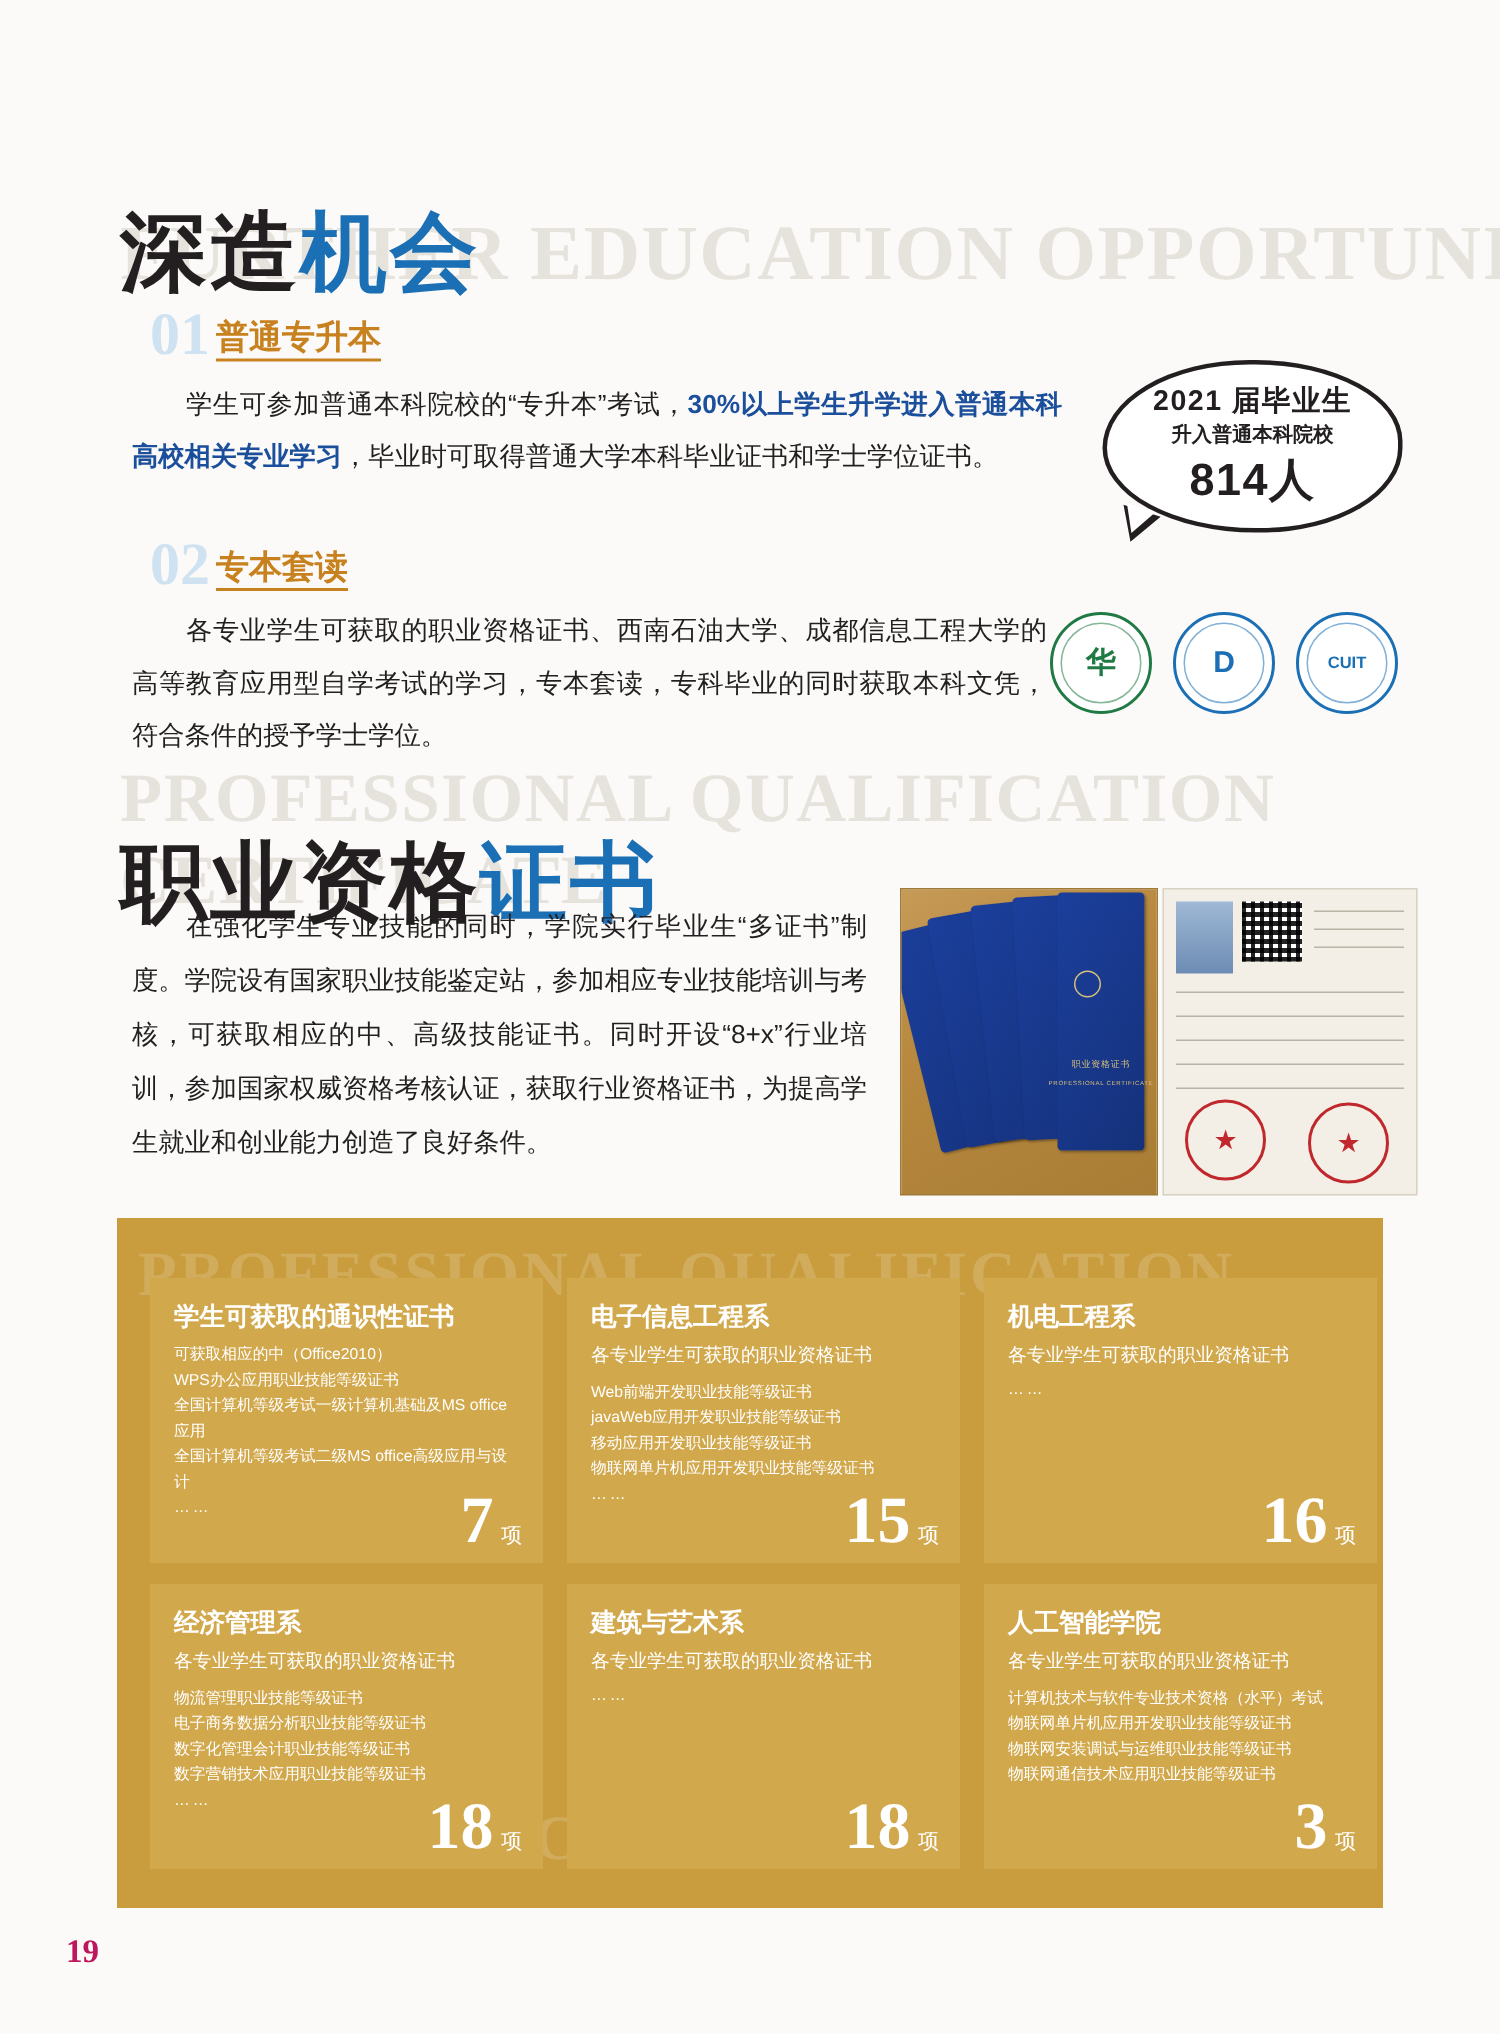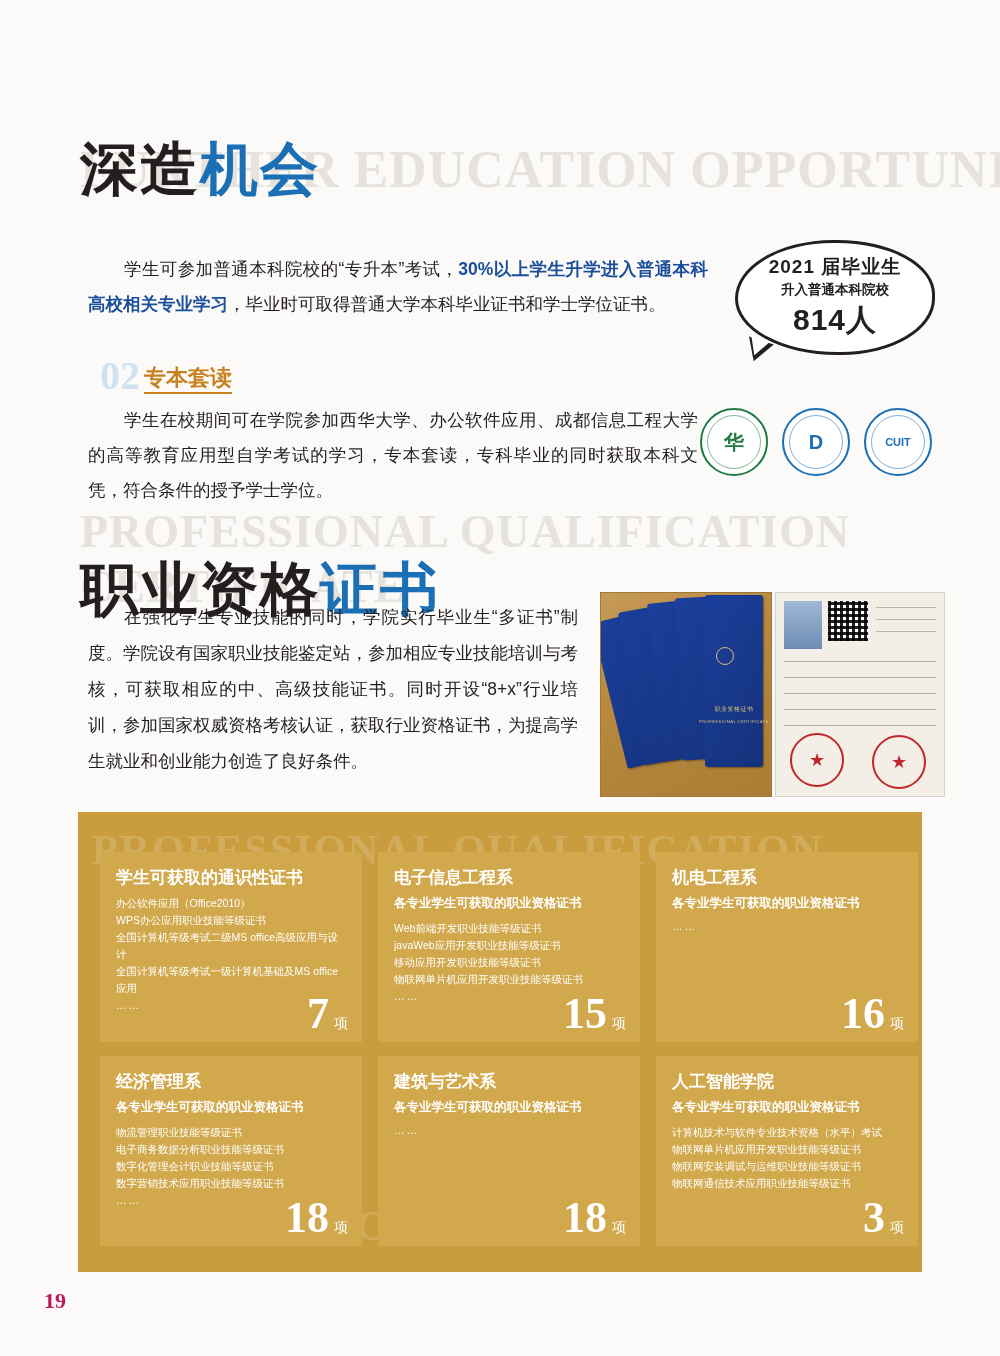--- a/index.html
+++ b/index.html
@@ -186,21 +186,21 @@
   }
   .card {
     background:#d2a84c;
     padding:14px 16px 10px 16px;
     position:relative;
   }
   .card h3 {
     margin:0 0 6px 0; font-size:17px; font-weight:bold; color:#fff;
   }
   .card h4 {
-    margin:0 0 8px 0; font-size:12.5px; font-weight:bold; color:#fff;
+    margin:0 0 8px 0; font-size:12.5px; font-weight:normal; color:#fff;
   }
   .card ul { margin:0; padding:0; list-style:none; }
   .card li { font-size:10.5px; color:#fff; line-height:1.62; }
   .card .dots { font-size:10.5px; color:#fff; letter-spacing:2px; margin-top:2px; }
   .count {
     position:absolute; right:14px; bottom:6px;
     display:flex; align-items:baseline; color:#fff;
   }
   .count .n {
     font-family:"Liberation Serif", serif;
@@ -218,31 +218,35 @@
 <body>
 
 <div class="page">
 
   <div class="ghost-en" id="ghost1">FURTHER EDUCATION OPPORTUNITIES</div>
 
   <div class="cn-title" id="title1">
     <span class="dark">深造</span><span class="blue">机会</span>
   </div>
 
+  <div class="num-head" id="head01">
+    <span class="num">01</span>
+    <span class="num-label">普通专升本</span>
+  </div>
 
   <div class="para" id="para01">
     <span>学生可参加普通本科院校的“专升本”考试，</span><span class="em-blue">30%以上学生升学进入普通本科高校相关专业学习</span><span>，毕业时可取得普通大学本科毕业证书和学士学位证书。</span>
   </div>
 
   <div class="num-head" id="head02">
     <span class="num">02</span>
     <span class="num-label">专本套读</span>
   </div>
 
-  <div class="para" id="para02">学生在校期间可在学院参加西华大学、办公软件应用、成都信息工程大学的高等教育应用型自学考试的学习，专本套读，专科毕业的同时获取本科文凭，符合条件的授予学士学位。</div>
+  <div class="para" id="para02">各专业学生可获取的职业资格证书、西南石油大学、成都信息工程大学的高等教育应用型自学考试的学习，专本套读，专科毕业的同时获取本科文凭，符合条件的授予学士学位。</div>
 
   <div class="bubble-tail"></div>
   <div class="bubble-tail-in"></div>
   <div class="bubble">
     <div class="l1">2021 届毕业生</div>
     <div class="l2">升入普通本科院校</div>
     <div class="l3">814人</div>
   </div>
 
   <div class="logos">
@@ -298,24 +302,24 @@
 
   <div class="panel">
     <div class="wm" id="wmA">PROFESSIONAL QUALIFICATION</div>
     <div class="wm" id="wmB">CERTIFICATE</div>
 
     <div class="cards">
 
       <div class="card">
         <h3>学生可获取的通识性证书</h3>
         <ul>
-          <li>办公软件应用（Office2010）</li>
+          <li>可获取相应的中（Office2010）</li>
           <li>WPS办公应用职业技能等级证书</li>
+          <li>全国计算机等级考试一级计算机基础及MS office应用</li>
           <li>全国计算机等级考试二级MS office高级应用与设计</li>
-          <li>全国计算机等级考试一级计算机基础及MS office应用</li>
         </ul>
         <div class="dots">……</div>
         <div class="count">
           <span class="n">7</span>
           <span class="u">项</span>
         </div>
       </div>
 
       <div class="card">
         <h3>电子信息工程系</h3>

